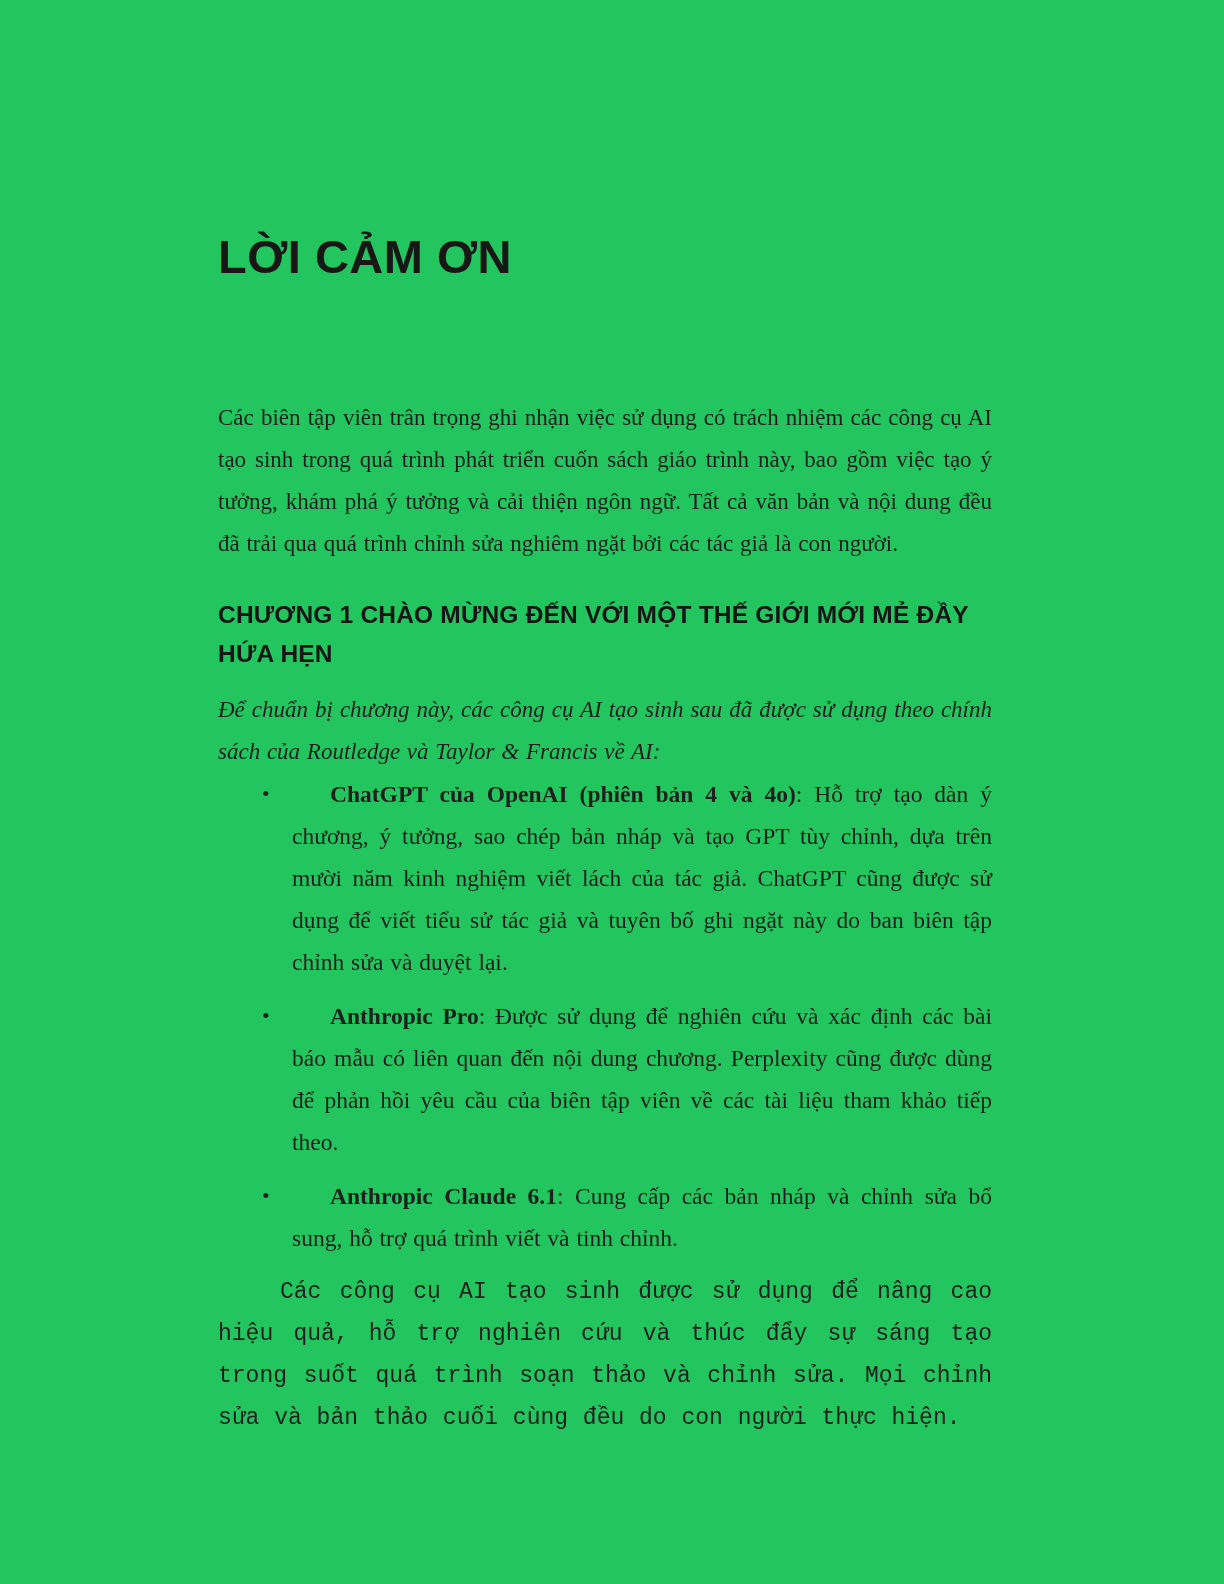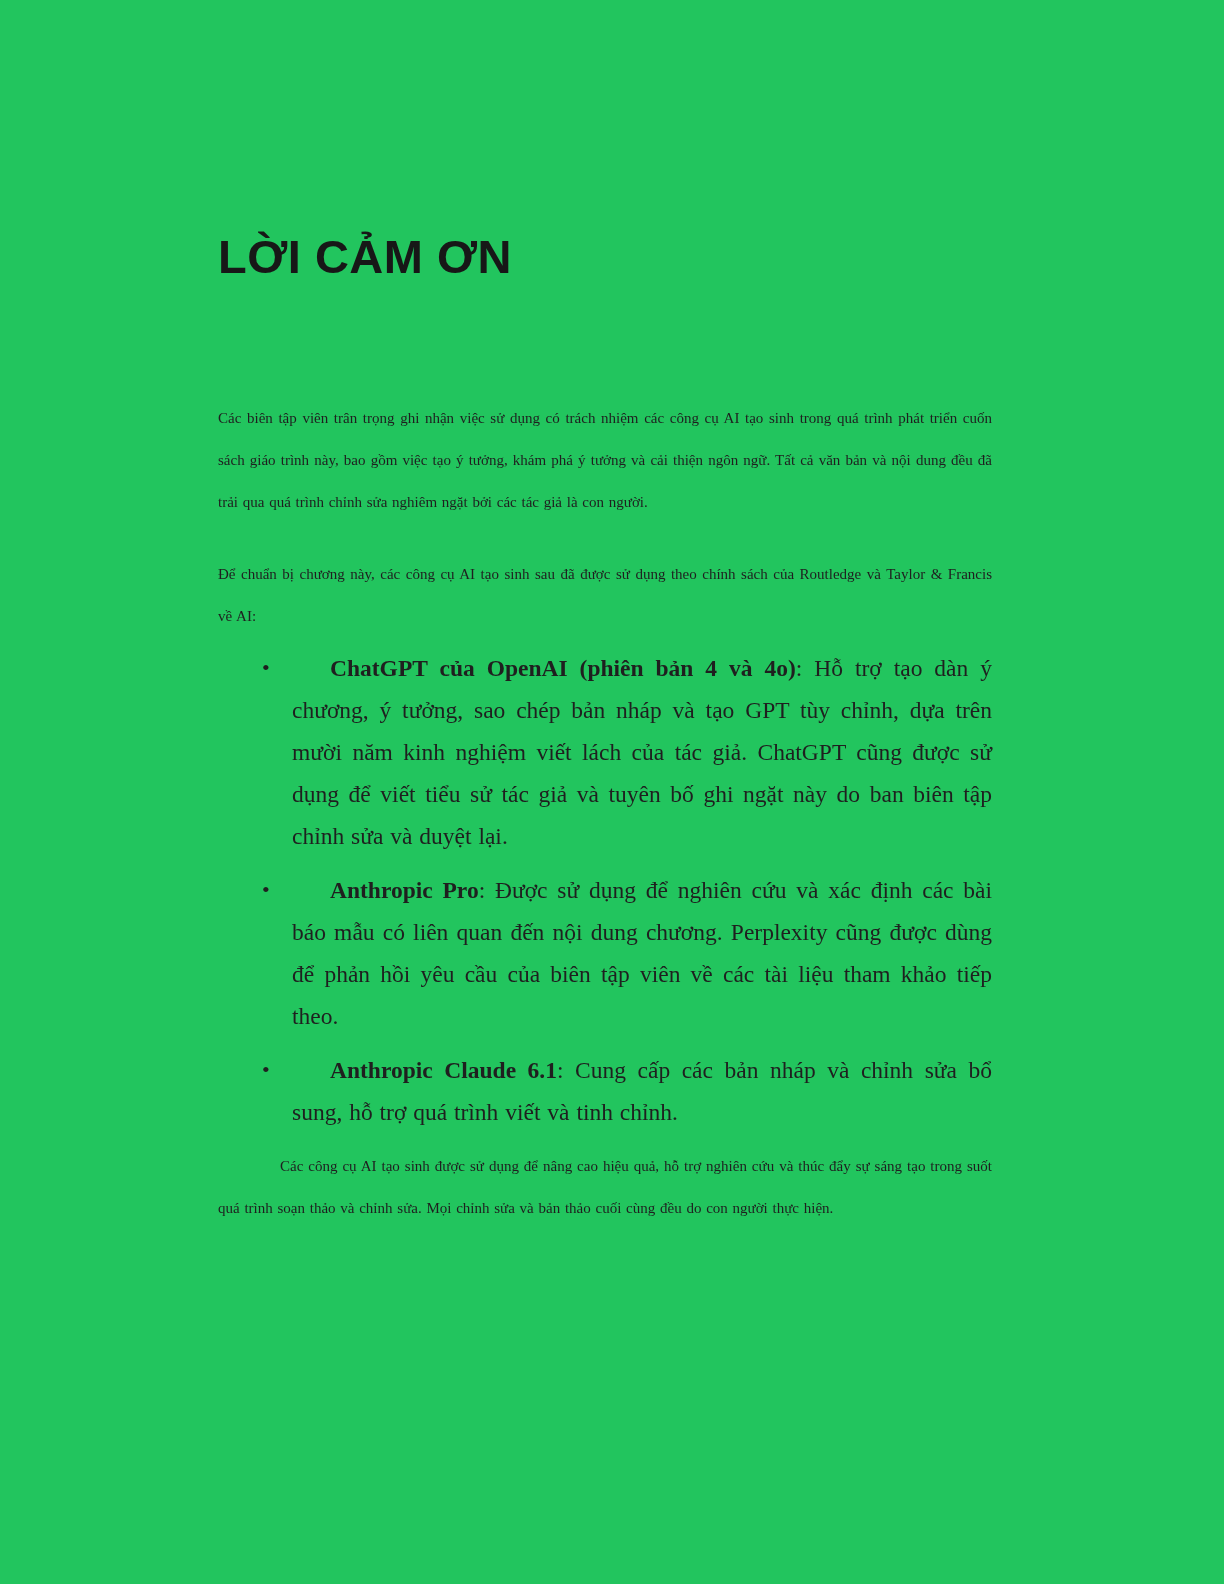--- a/index.html
+++ b/index.html
@@ -22,42 +22,42 @@
     font-family: "Liberation Sans", "DejaVu Sans", sans-serif;
     font-weight: 800;
     font-size: 47px;
     letter-spacing: 0.5px;
     line-height: 1.05;
     color: #171717;
     margin: 0 0 116px 0;
   }
   .body {
     font-family: "Liberation Serif", "DejaVu Serif", serif;
-    font-size: 15px;
+    font-size: 23px;
     line-height: 42px;
     text-align: justify;
     color: #1f1f1f;
     margin: 0;
     word-spacing: 1px;
   }
   .intro {
     margin-bottom: 30px;
   }
   .section-heading {
     font-family: "Liberation Sans", "DejaVu Sans", sans-serif;
     font-weight: 800;
     font-size: 24.5px;
     line-height: 39px;
     letter-spacing: 0.2px;
     color: #161616;
     margin: 0 0 16px 0;
     text-align: left;
   }
   .lead {
-    margin-bottom: 10px;
+    font-style: italic;
   }
   .bullets {
     list-style: none;
     margin: 0 0 12px 0;
     padding: 0;
   }
   .bullet-item {
     position: relative;
     padding-left: 74px;
     margin: 0 0 12px 0;
@@ -75,31 +75,33 @@
     font-size: 22px;
     color: #1f1f1f;
   }
   .tool-name {
     font-weight: 700;
     margin-left: 38px;
   }
   .closing {
     text-indent: 62px;
     margin-top: 6px;
+    font-family: Liberation Mono, monospace;
   }
 </style>
 </head>
 <body>
 
 <div class="page">
 
   <h1 class="title">LỜI CẢM ƠN</h1>
 
   <p class="body intro">Các biên tập viên trân trọng ghi nhận việc sử dụng có trách nhiệm các công cụ AI tạo sinh trong quá trình phát triển cuốn sách giáo trình này, bao gồm việc tạo ý tưởng, khám phá ý tưởng và cải thiện ngôn ngữ. Tất cả văn bản và nội dung đều đã trải qua quá trình chỉnh sửa nghiêm ngặt bởi các tác giả là con người.</p>
 
+  <h2 class="section-heading">CHƯƠNG 1 CHÀO MỪNG ĐẾN VỚI MỘT THẾ GIỚI MỚI MẺ ĐẦY HỨA HẸN</h2>
 
   <p class="body lead">Để chuẩn bị chương này, các công cụ AI tạo sinh sau đã được sử dụng theo chính sách của Routledge và Taylor &amp; Francis về AI:</p>
 
   <ul class="bullets">
 
     <li class="bullet-item">
       <span class="bullet-marker">•</span>
       <span class="bullet-text"><strong class="tool-name">ChatGPT của OpenAI (phiên bản 4 và 4o)</strong><span>: Hỗ trợ tạo dàn ý chương, ý tưởng, sao chép bản nháp và tạo GPT tùy chỉnh, dựa trên mười năm kinh nghiệm viết lách của tác giả. ChatGPT cũng được sử dụng để viết tiểu sử tác giả và tuyên bố ghi ngặt này do ban biên tập chỉnh sửa và duyệt lại.</span></span>
     </li>
 

